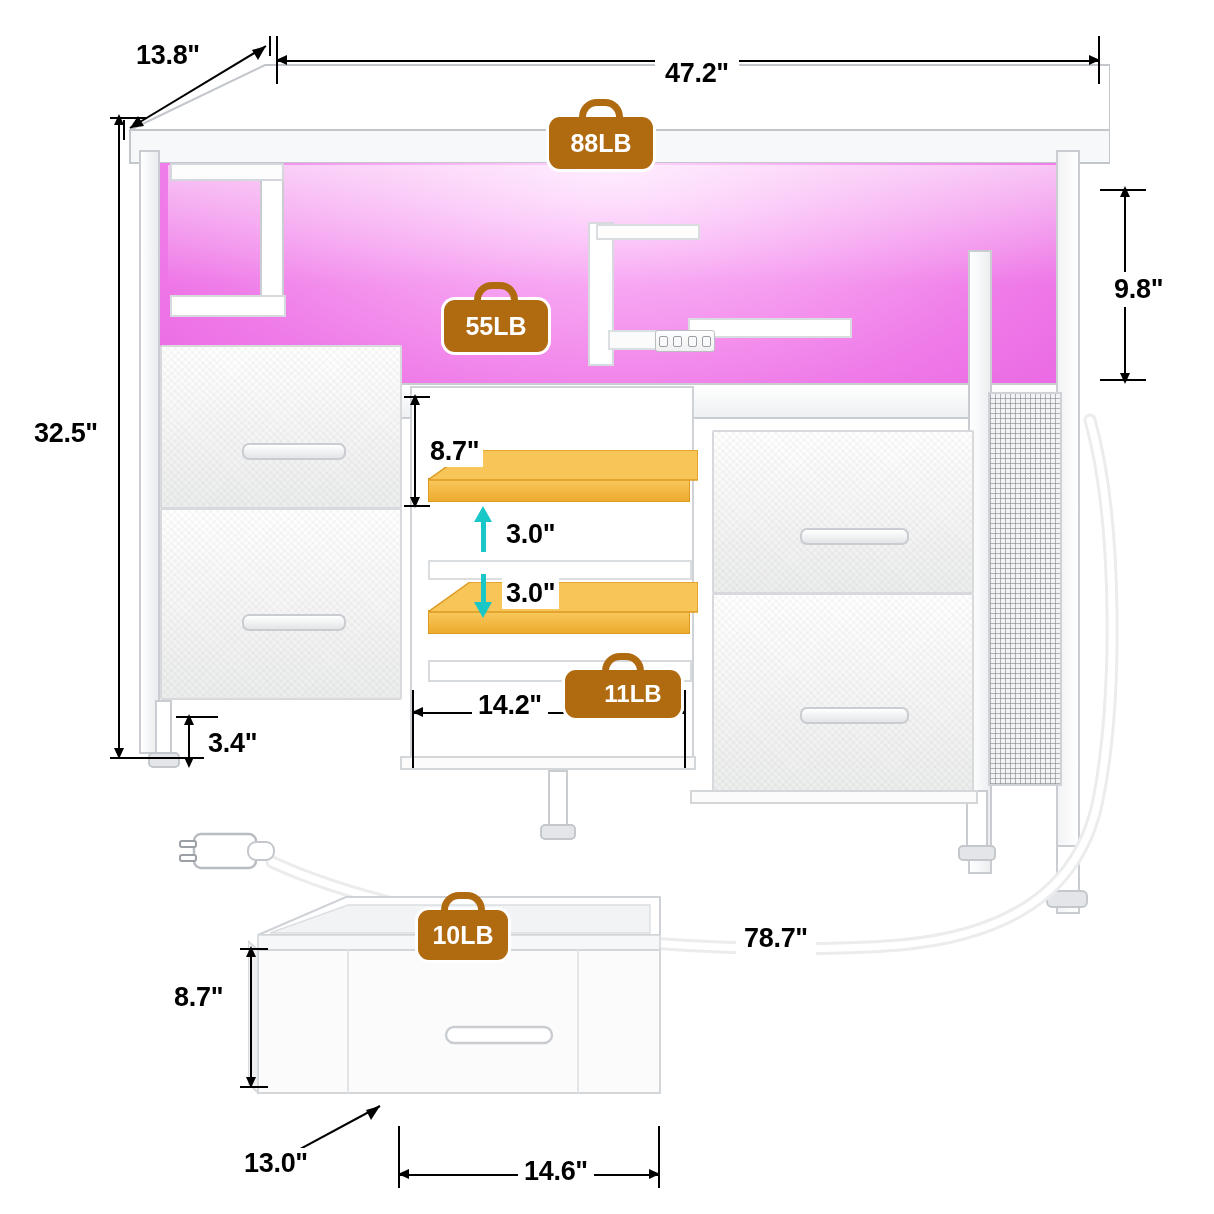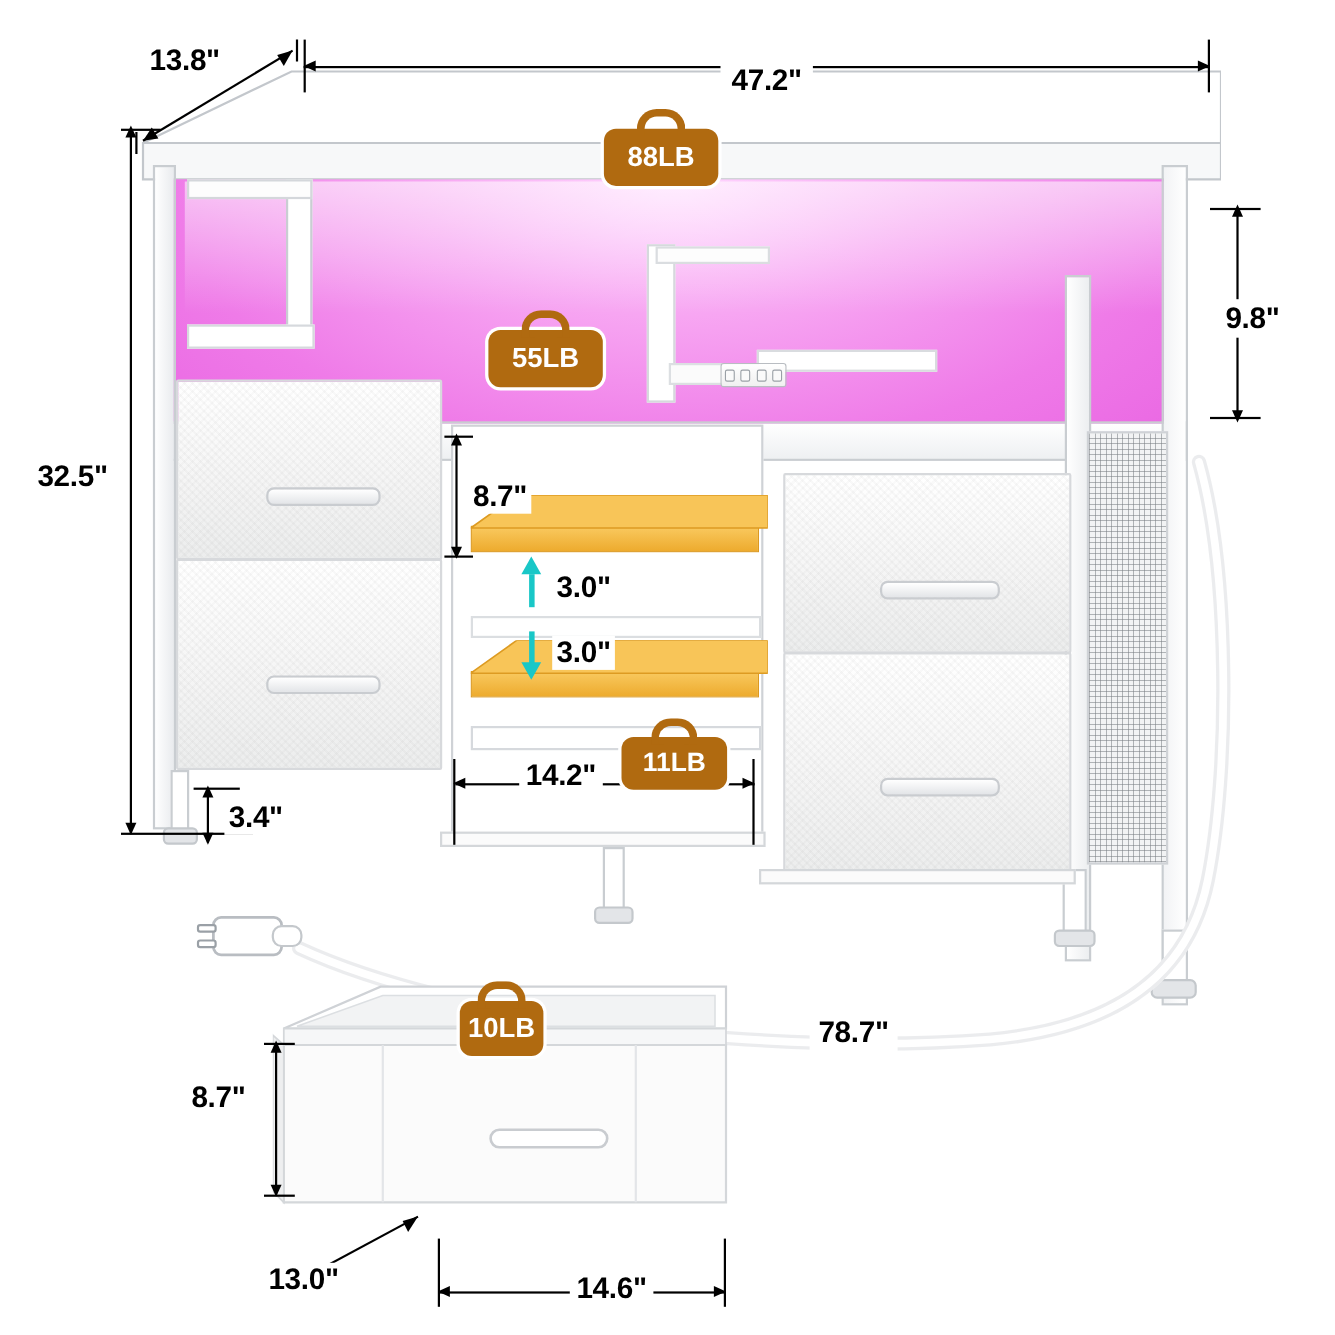--- a/index.html
+++ b/index.html
@@ -326,23 +326,23 @@
   <div class="badge" style="left:549px; top:117px; width:104px; height:52px; font-size:25px;">
     <span class="handle" style="top:-18px; width:30px; height:18px;"></span>
     <span>88LB</span>
   </div>
 
   <div class="badge" style="left:444px; top:300px; width:104px; height:52px; font-size:25px;">
     <span class="handle" style="top:-18px; width:30px; height:18px;"></span>
     <span>55LB</span>
   </div>
 
-  <div class="badge" style="left:565px; top:670px; width:96px; height:48px; font-size:24px;">
+  <div class="badge" style="left:565px; top:670px; width:96px; height:48px; font-size:24px;padding-left:20px;">
     <span class="handle" style="top:-17px; width:28px; height:17px;"></span>
     <span>11LB</span>
   </div>
 
-  <div class="badge" style="left:418px; top:910px; width:76px; height:50px; font-size:25px;">
+  <div class="badge" style="left:418px; top:910px; width:90px; height:50px; font-size:25px;">
     <span class="handle" style="top:-18px; width:30px; height:18px;"></span>
     <span>10LB</span>
   </div>
 
 </div>
 
 </body></html>

